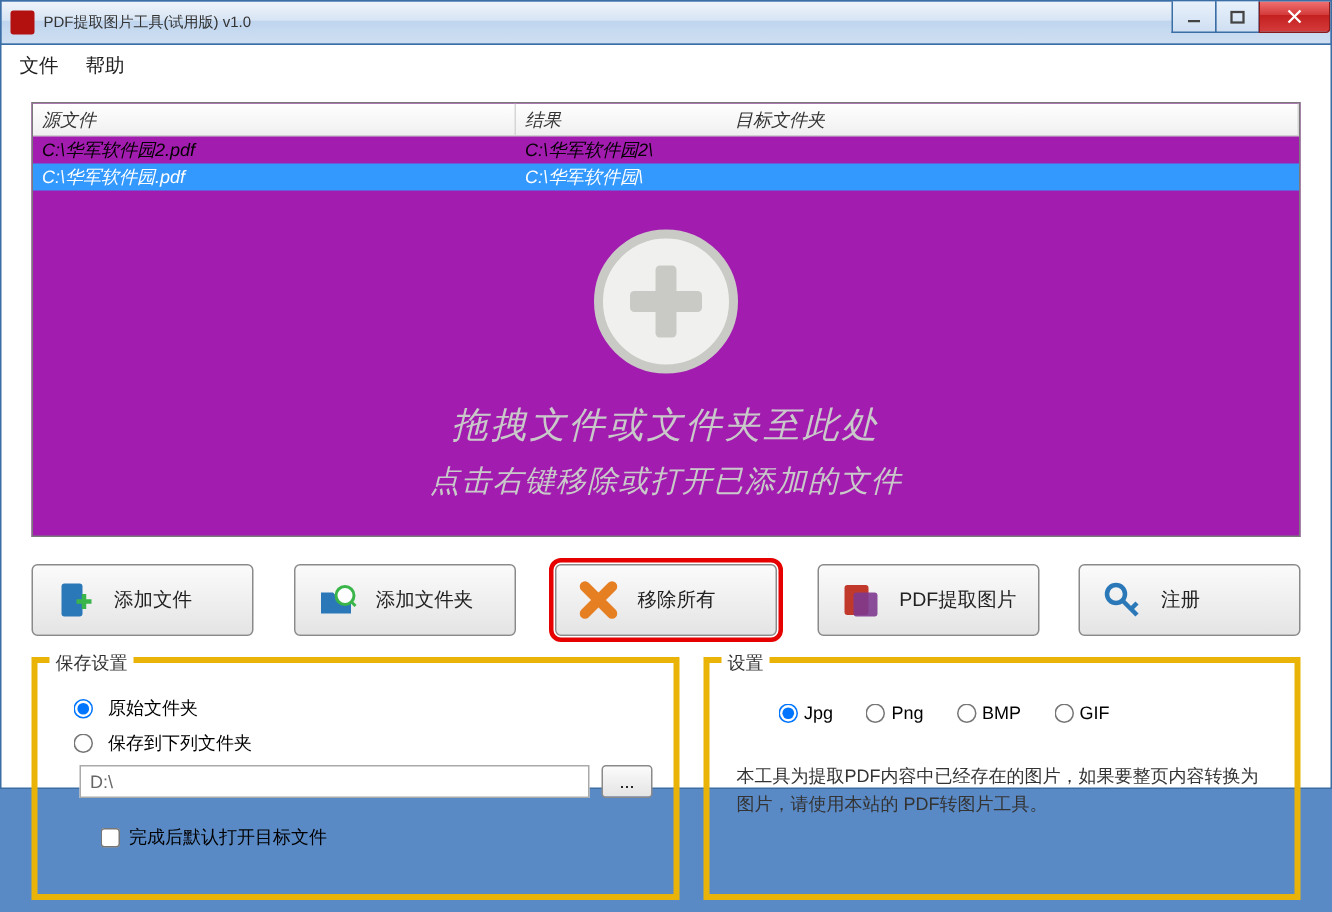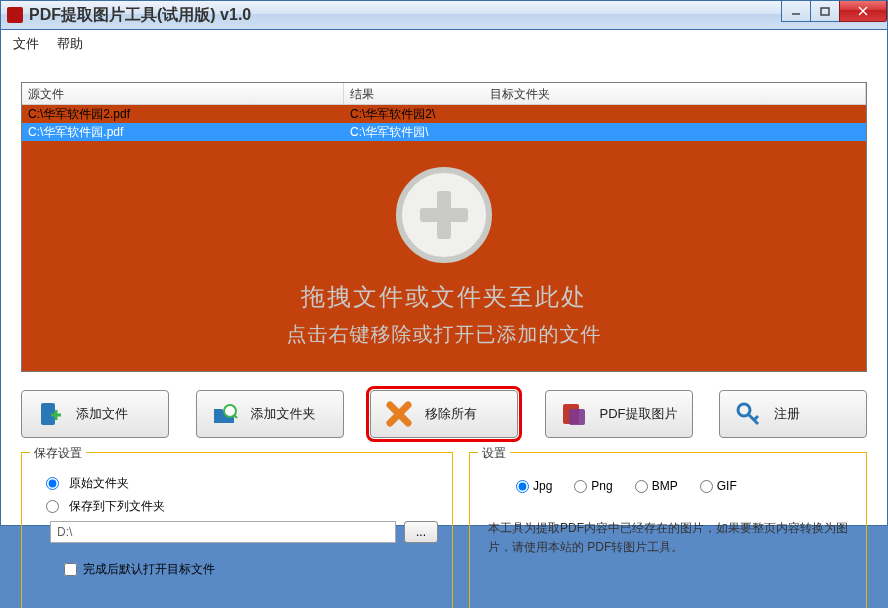--- a/index.html
+++ b/index.html
@@ -20,21 +20,21 @@
       align-items: center;
       padding-left: 6px;
       position: relative;
     }
     .titlebar .app-icon {
       width: 16px; height: 16px;
       background: #b31010;
       margin-right: 6px;
       border-radius: 2px;
     }
-    .titlebar .title { color: #333; font-size: 16px; font-weight: bold; }
+    .titlebar .title { color: #333; font-size: 10px; }
     .win-controls {
       position: absolute;
       right: 0; top: 0;
       display: flex;
       height: 21px;
     }
     .win-btn {
       width: 30px; height: 21px;
       border: 1px solid #3a6ea5;
       border-top: none;
@@ -64,26 +64,27 @@
       display: flex;
       align-items: center;
       gap: 18px;
       padding: 0 12px;
       font-size: 13px;
       color: #222;
     }
     .menubar span { cursor: default; }
 
     .table-area {
-      margin: 24px 20px 0 20px;
+      margin: 10px 20px 0 20px;
       border: 1px solid #7a7a7a;
       height: 290px;
       position: relative;
       overflow: hidden;
-      background: #c2410c;
+      background: #a21caf;
+      font-style: italic;
     }
     .table-header {
       display: flex;
       height: 22px;
       background: linear-gradient(to bottom, #fff, #f0f0f0);
       border-bottom: 1px solid #cfcfcf;
       font-size: 12px;
     }
     .th {
       padding: 3px 6px;
@@ -149,21 +150,21 @@
     .tool-btn .ico { width: 28px; height: 28px; display:flex; align-items:center; justify-content:center; }
     .tool-btn.highlight-border { outline: 3px solid #e60000; outline-offset: 1px; }
 
     
     .groups {
       display: flex;
       margin: 14px 20px 0 20px;
       gap: 16px;
     }
     .groupbox {
-      border: 1px solid #eab308;
+      border: 4px solid #eab308;
       position: relative;
       padding: 16px 14px 12px 14px;
       font-size: 12px;
     }
     .groupbox .legend {
       position: absolute;
       top: -8px; left: 8px;
       background: #fff;
       padding: 0 4px;
       color: #333;

